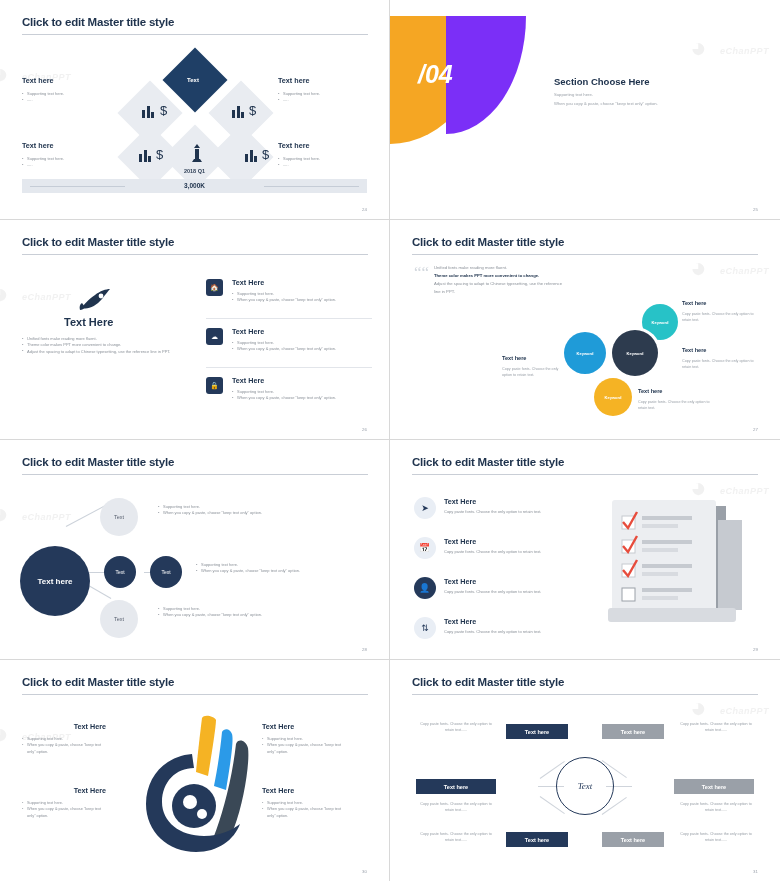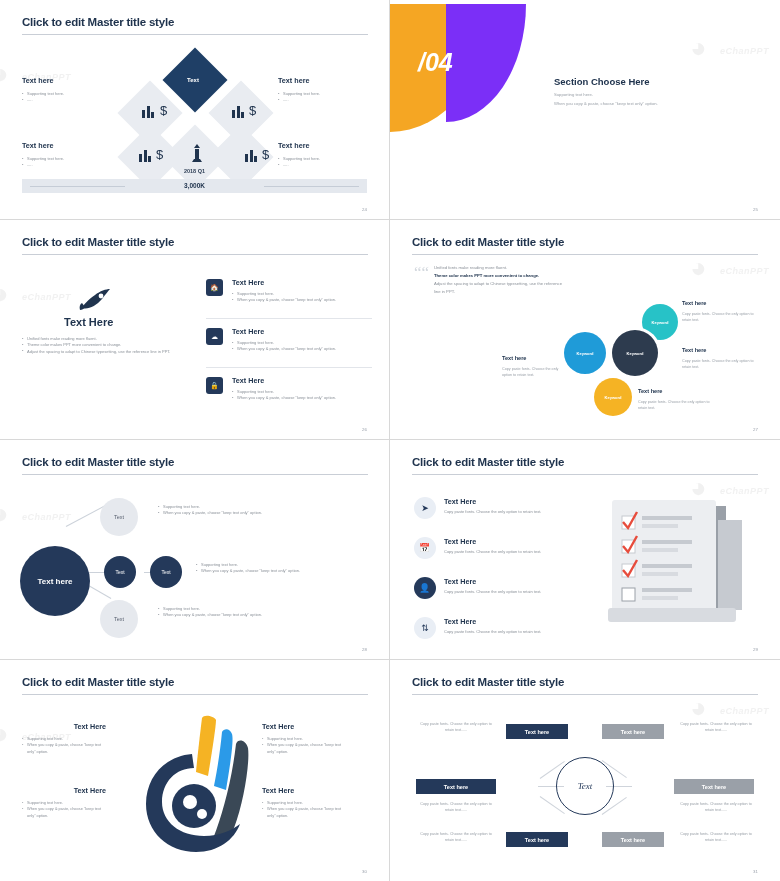--- a/index.html
+++ b/index.html
@@ -94,21 +94,21 @@
     text-align: center; font-size: 6.5px; font-weight: bold; color: #20344e;
   }
   .s1-year {
     position: absolute; left: 0; right: 0;
     text-align: center; font-size: 5.5px; color: #33435a; font-weight: bold;
   }
   .icon-bars { display: inline-flex; align-items: flex-end; gap: 1.5px; }
   .icon-bars i { display: block; width: 3px; background: #20344e; }
 
   
-  .s2-wrap { position: absolute; left: 0; top: 4px; width: 390px; height: 202px; }
+  .s2-wrap { position: absolute; left: 0; top: 16px; width: 390px; height: 202px; }
   .s2-orange {
     position: absolute; left: 0; top: 0;
     width: 100px; height: 128px;
     background: #f5a623;
     border-bottom-right-radius: 100px 128px;
   }
   .s2-purple {
     position: absolute; left: 56px; top: 0;
     width: 80px; height: 118px;
     background: #7b2ff7;

